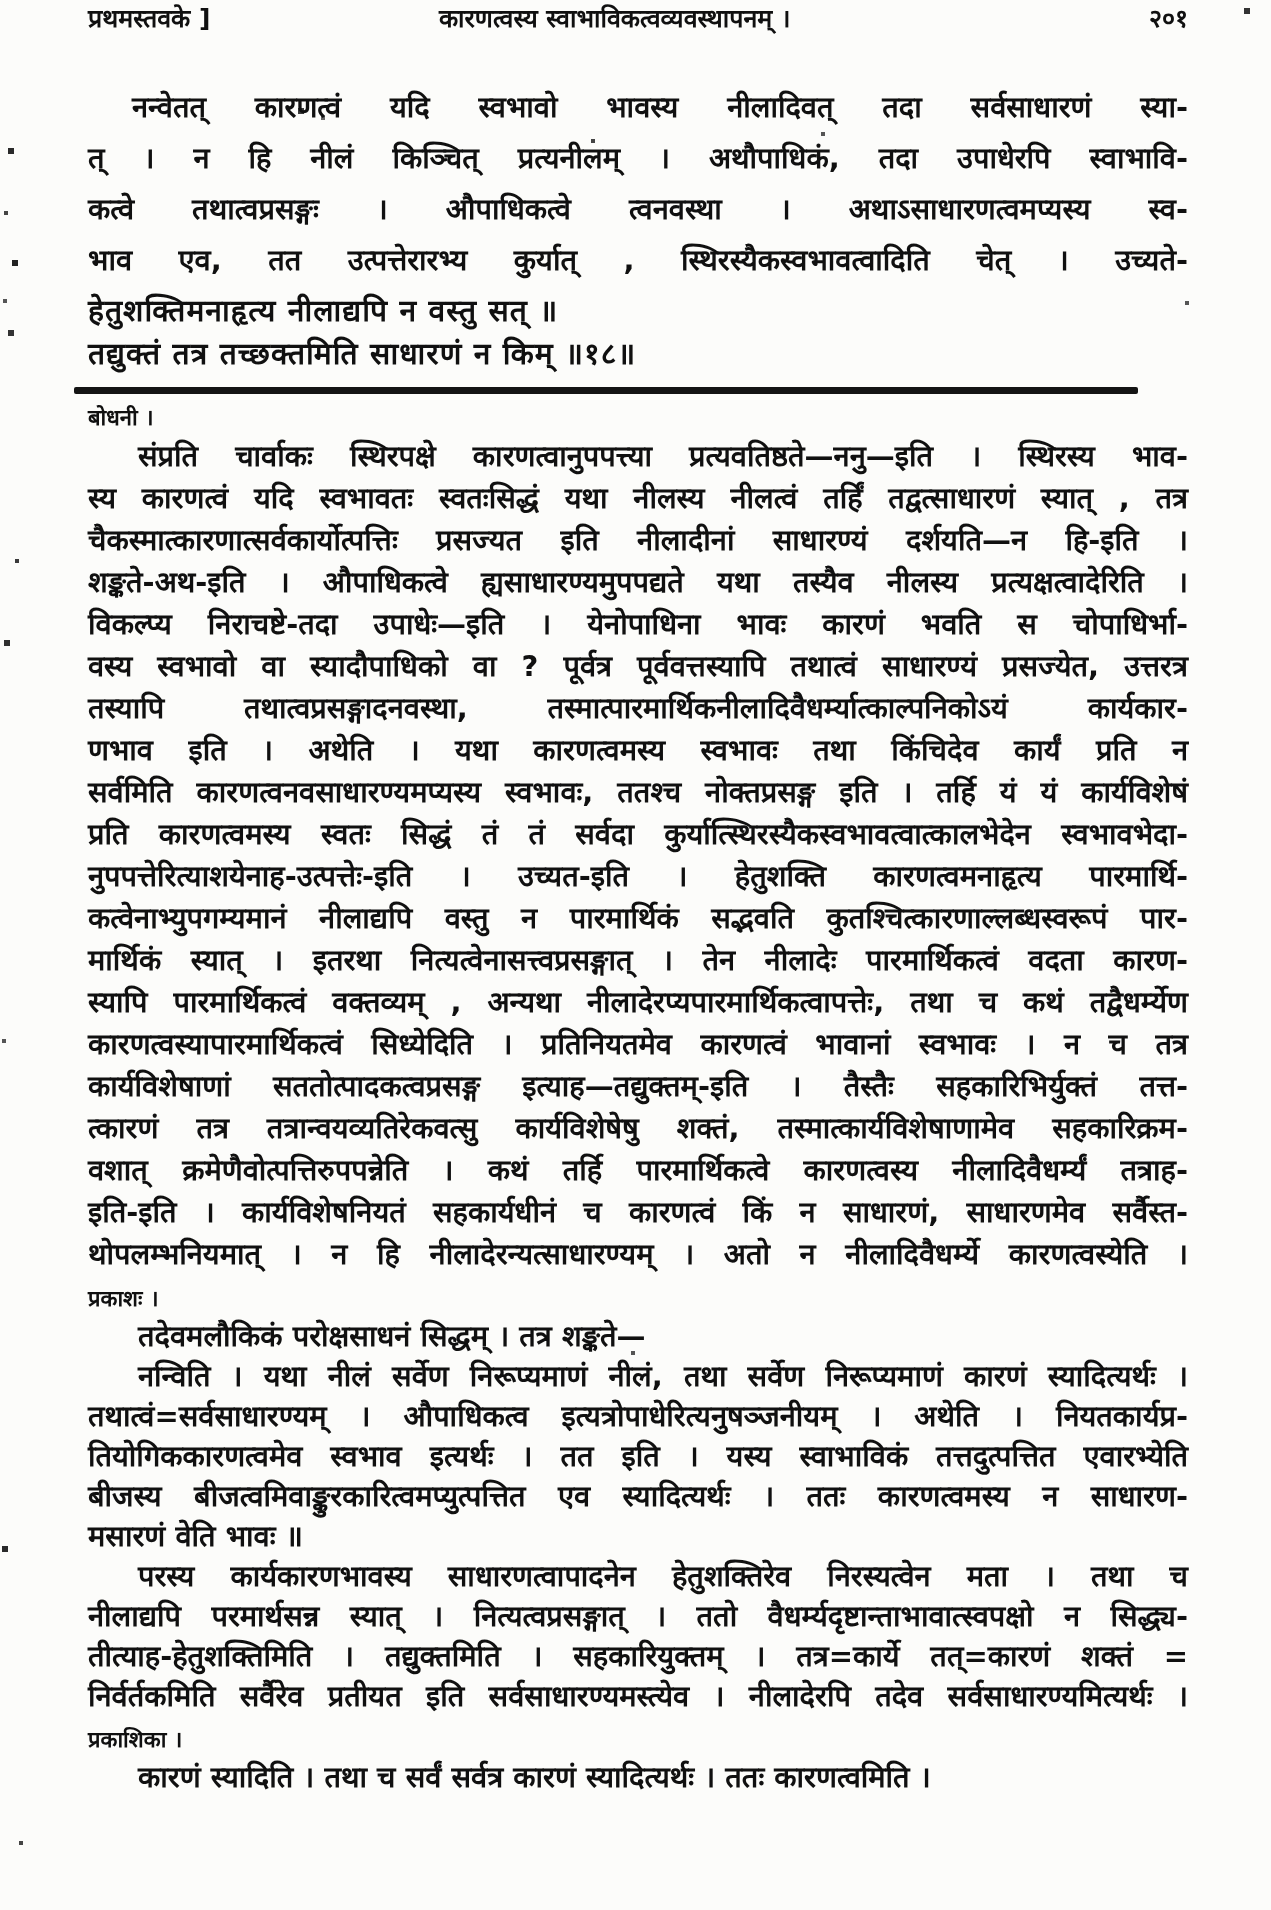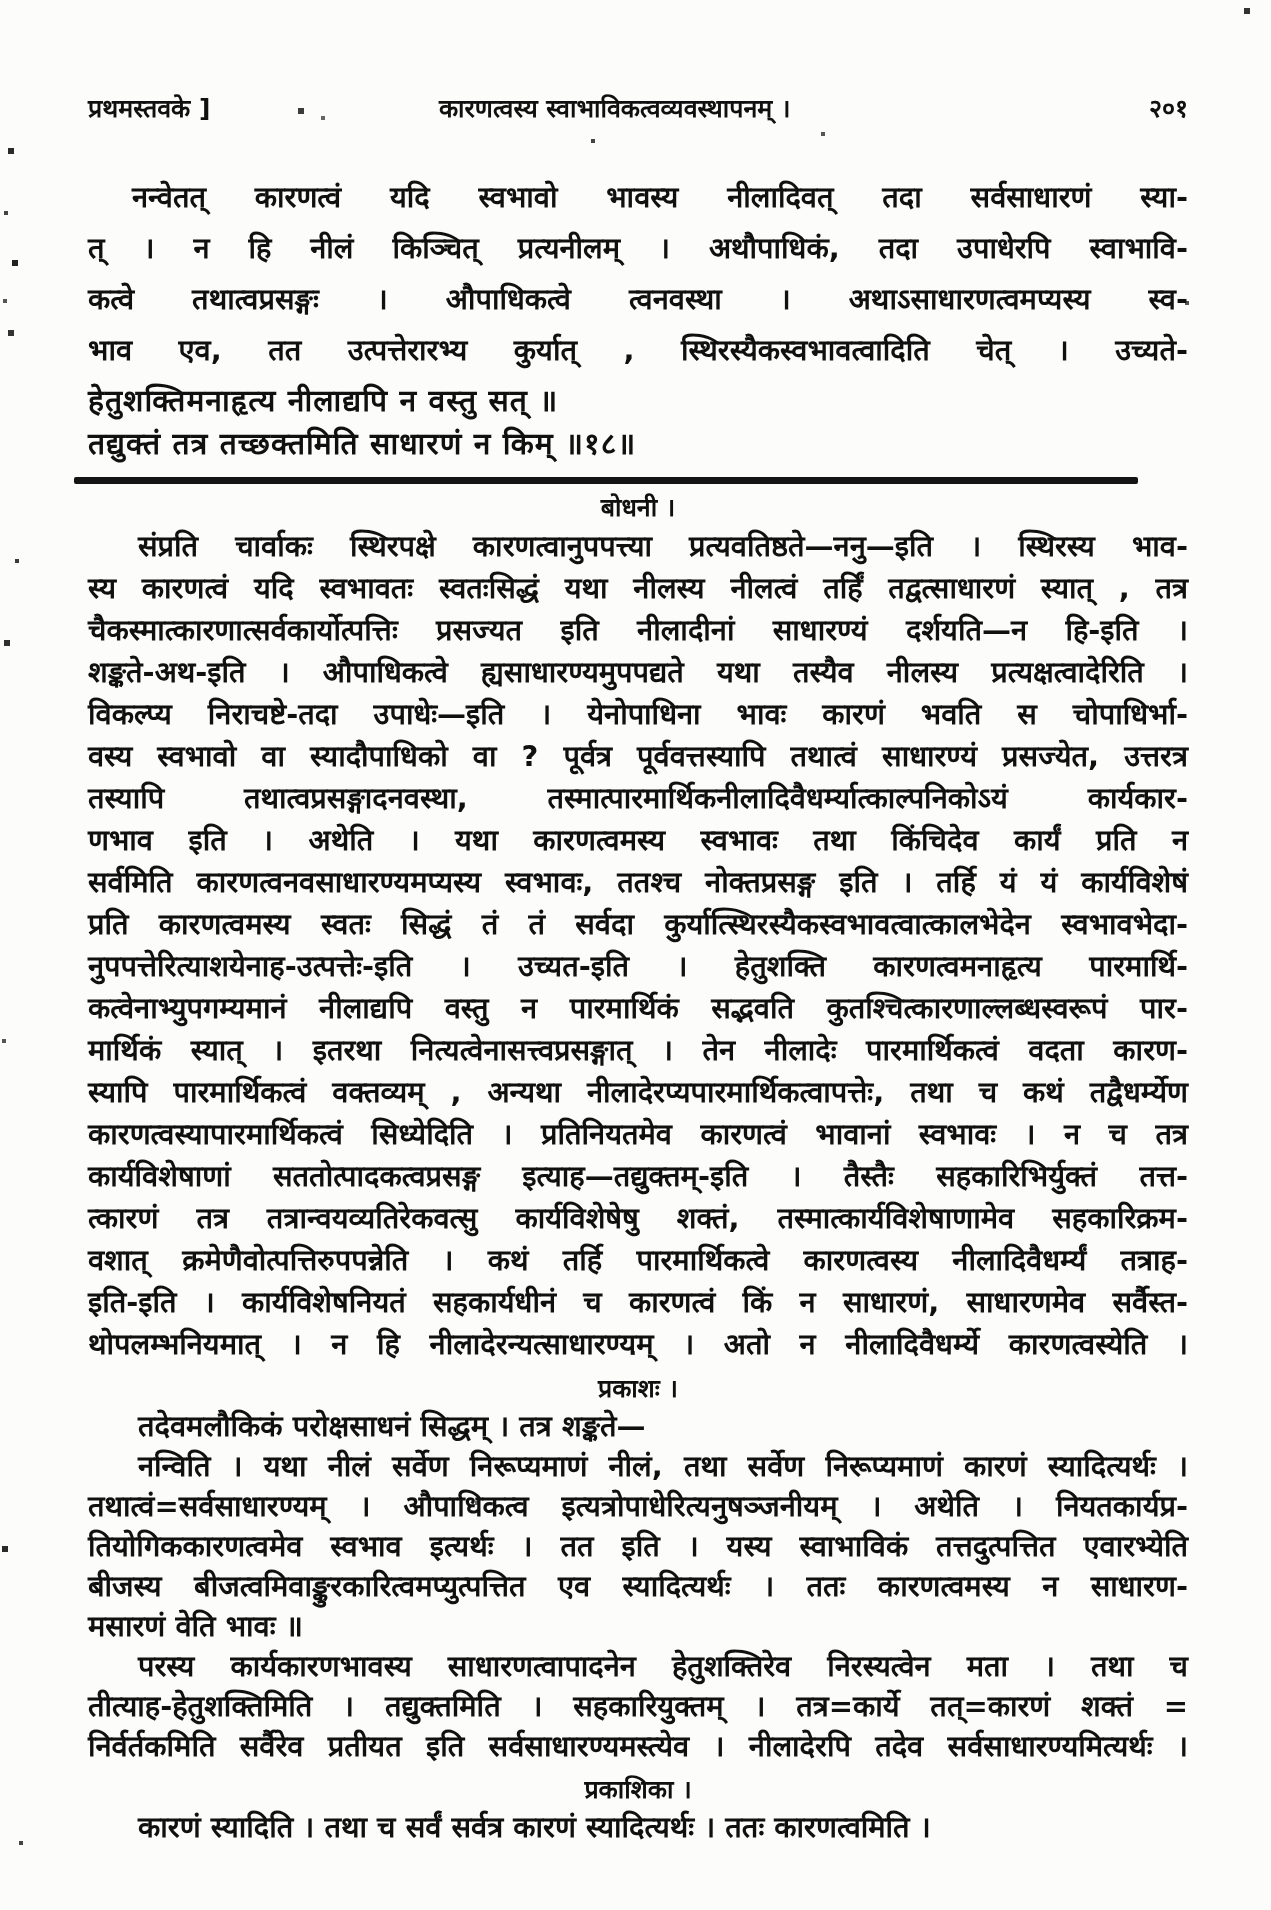--- a/index.html
+++ b/index.html
@@ -8,32 +8,32 @@
     width:1271px;height:1910px;
     background:#fcfcfa;
     color:#101010;
     font-family:"DejaVu Sans","Liberation Sans",sans-serif;
     font-weight:700;
     overflow:hidden;
     margin:0 auto;
   }
   .content{position:absolute;left:88px;top:0;width:1100px;}
   
-  .header-row{display:flex;align-items:baseline;padding-top:90px;font-size:25px;}
+  .header-row{display:flex;align-items:baseline;font-size:25px;}
   .header-left{white-space:nowrap;}
   .header-title{flex:1;text-align:center;padding-right:130px;}
   .header-page{white-space:nowrap;}
   
   .mula{margin-top:20px;font-size:29px;line-height:51px;}
   .verse{margin-top:3px;text-align:left;font-size:30px;line-height:43px;}
   .verse-line{letter-spacing:1px;}
   
   .rule{margin:12px 0 0 -14px;width:1064px;height:7px;background:#141414;border-radius:2px;}
   
-  .section-heading{text-align:center;font-size:25px;line-height:34px;margin-top:7px;}
+  .section-heading{font-size:22px;line-height:34px;margin-top:7px;}
   .body-text{font-size:29px;}
   #sections section:nth-child(1) .body-text{line-height:42px;}
   #sections section:nth-child(2) .body-text{line-height:40px;}
   #sections section:nth-child(3) .body-text{line-height:40px;}
   
   .tline{text-align:justify;text-align-last:justify;white-space:nowrap;}
   .tline.no-stretch{text-align-last:left;white-space:normal;}
   .tline.indent{text-indent:50px;}
   .mula .tline.indent{text-indent:44px;margin-top:48px;}
   
@@ -119,20 +119,21 @@
         <section>
           <div class="section-heading">प्रकाशः ।</div>
           <div class="body-text">
             <div class="tline indent no-stretch">तदेवमलौकिकं परोक्षसाधनं सिद्धम् । तत्र शङ्कते—</div>
             <div class="tline indent">नन्विति । यथा नीलं सर्वेण निरूप्यमाणं नीलं, तथा सर्वेण निरूप्यमाणं कारणं स्यादित्यर्थः ।</div>
             <div class="tline">तथात्वं=सर्वसाधारण्यम् । औपाधिकत्व इत्यत्रोपाधेरित्यनुषञ्जनीयम् ।  अथेति । नियतकार्यप्र-</div>
             <div class="tline">तियोगिककारणत्वमेव स्वभाव इत्यर्थः ।  तत इति ।  यस्य स्वाभाविकं तत्तदुत्पत्तित एवारभ्येति</div>
             <div class="tline">बीजस्य बीजत्वमिवाङ्कुरकारित्वमप्युत्पत्तित एव स्यादित्यर्थः ।  ततः कारणत्वमस्य न साधारण-</div>
             <div class="tline no-stretch">मसारणं वेति भावः ॥</div>
             <div class="tline indent">परस्य कार्यकारणभावस्य साधारणत्वापादनेन हेतुशक्तिरेव निरस्यत्वेन मता ।  तथा च</div>
+            <div class="tline">नीलाद्यपि परमार्थसन्न स्यात् ।  नित्यत्वप्रसङ्गात् । ततो वैधर्म्यदृष्टान्ताभावात्स्वपक्षो न सिद्ध्य-</div>
             <div class="tline">तीत्याह-हेतुशक्तिमिति । तद्युक्तमिति । सहकारियुक्तम् । तत्र=कार्ये तत्=कारणं शक्तं =</div>
             <div class="tline">निर्वर्तकमिति सर्वैरेव प्रतीयत इति सर्वसाधारण्यमस्त्येव । नीलादेरपि तदेव सर्वसाधारण्यमित्यर्थः ।</div>
           </div>
         </section>
         <section>
           <div class="section-heading">प्रकाशिका ।</div>
           <div class="body-text">
             <div class="tline indent no-stretch">कारणं  स्यादिति । तथा च सर्वं सर्वत्र कारणं स्यादित्यर्थः ।  ततः कारणत्वमिति ।</div>
           </div>
         </section>

